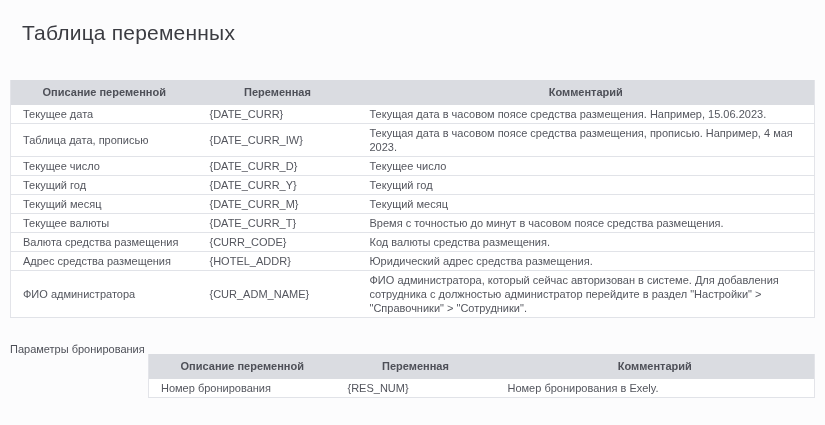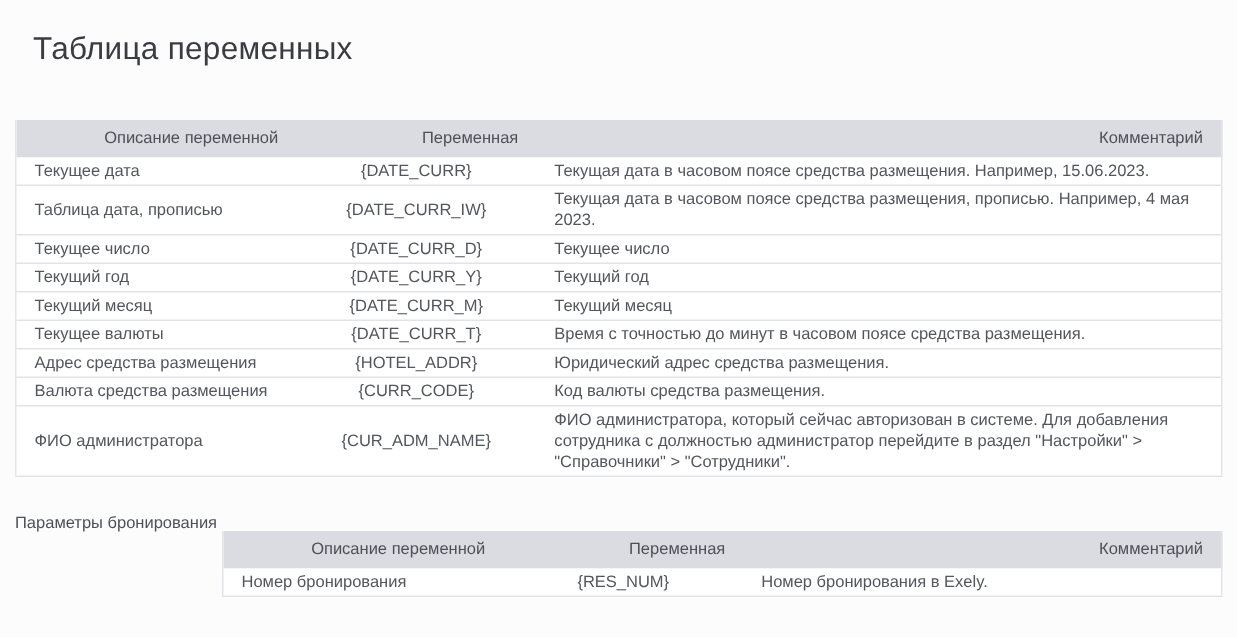--- a/index.html
+++ b/index.html
@@ -47,35 +47,35 @@
     border-collapse: collapse;
     font-size: 11px;
     color: #54565e;
     background: #ffffff;
     border-left: 1px solid #e3e4e9;
     border-right: 1px solid #e3e4e9;
   }
   table.vars thead th {
     background: #dadce1;
     color: #4e5058;
-    font-weight: 400;
-    text-align: right;
+    font-weight: 700;
+    text-align: center;
     padding: 6px 12px;
     line-height: 13px;
   }
   table.vars td {
     padding: 2px 12px;
     border-bottom: 1px solid #e1e3e8;
     vertical-align: middle;
     line-height: 14px;
     background: #ffffff;
   }
   col.c-desc { width: 187px; }
   col.c-var  { width: 160px; }
-  .var-code { font-family: "Liberation Sans", "DejaVu Sans", sans-serif; text-align: center; }
+  .var-code { font-family: "Liberation Sans", "DejaVu Sans", sans-serif; }
 </style>
 </head>
 <body>
 
 <div class="page">
 
   <h1 class="page-title">Таблица переменных</h1>
 
   <div class="section section-1">
     <div class="table-wrap">
@@ -117,28 +117,28 @@
             <td>Текущий месяц</td>
             <td class="var-code">{DATE_CURR_M}</td>
             <td>Текущий месяц</td>
           </tr>
           <tr>
             <td>Текущее валюты</td>
             <td class="var-code">{DATE_CURR_T}</td>
             <td>Время с точностью до минут в часовом поясе средства размещения.</td>
           </tr>
           <tr>
+            <td>Валюта средства размещения</td>
+            <td class="var-code">{CURR_CODE}</td>
+            <td>Код валюты средства размещения.</td>
+          </tr>
+          <tr>
             <td>Адрес средства размещения</td>
             <td class="var-code">{HOTEL_ADDR}</td>
             <td>Юридический адрес средства размещения.</td>
-          </tr>
-          <tr>
-            <td>Валюта средства размещения</td>
-            <td class="var-code">{CURR_CODE}</td>
-            <td>Код валюты средства размещения.</td>
           </tr>
           <tr>
             <td>ФИО администратора</td>
             <td class="var-code">{CUR_ADM_NAME}</td>
             <td>ФИО администратора, который сейчас авторизован в системе. Для добавления сотрудника с должностью администратор перейдите в раздел "Настройки" &gt; "Справочники" &gt; "Сотрудники".</td>
           </tr>
         </tbody>
       </table>
     </div>
   </div>

